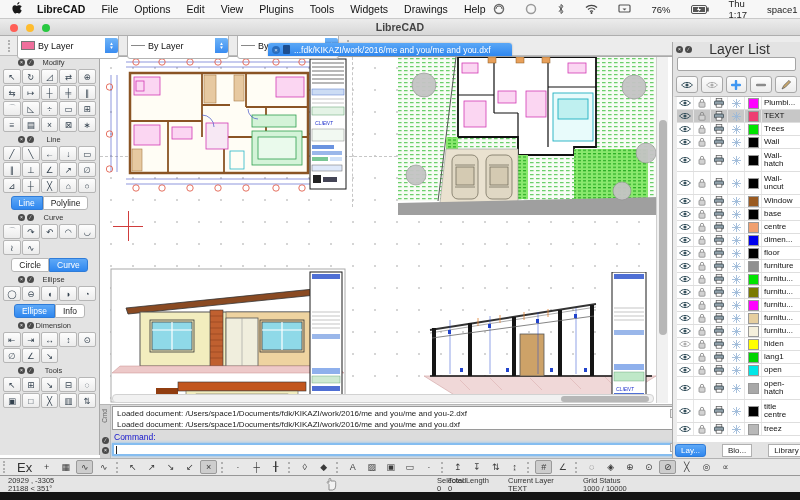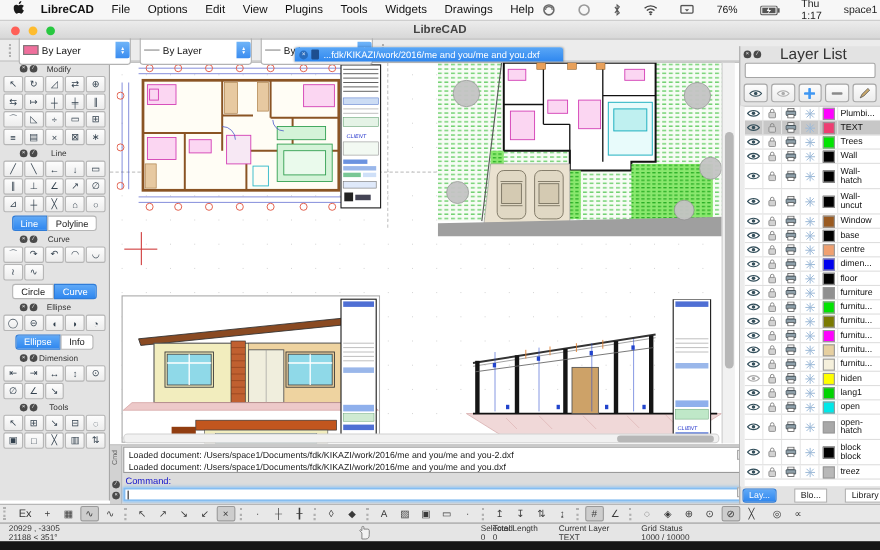--- a/index.html
+++ b/index.html
@@ -73,21 +73,21 @@
   .lrow.two{min-height:23px}
   .lrow.sel{background:#c7c7c7}
   .lcell{display:flex;align-items:center;justify-content:center;height:100%;border-right:1px solid #e6e6e6}
   .lname{font-size:8px;color:#111;padding-left:2px;line-height:8.5px;overflow-wrap:anywhere}
   .lsw{width:11px;height:11px;border:1px solid #999}
   #lp-tabs{display:flex;padding:2px 2px;gap:16px}
   .ltab{padding:1px 5px;font-size:8px;background:#fff;border:1px solid #b0b0b0;color:#222;white-space:nowrap}
   .ltab.active{background:linear-gradient(#5fa9f7,#2f87ef);color:#fff;border-color:#2f7cd8;border-radius:3px}
   
   #btoolbar{left:0;top:458px;width:800px;height:17px;background:#e8e8e8;border-top:1px solid #b2b2b2;display:flex;align-items:center;padding:0 3px;z-index:35}
-  #btoolbar .exlab{font-size:10px;color:#333;padding:0 5px}
+  #btoolbar .exlab{font-size:13px;color:#333;padding:0 5px}
   .bicon{width:17px;height:14px;display:flex;align-items:center;justify-content:center;font-size:9px;color:#3a3a3a;margin:0 1px;border:1px solid transparent}
   .bicon.pressed{background:#cdcdcd;border:1px solid #9a9a9a;border-radius:2px}
   .bsep{width:4px;height:11px;border-left:2px dotted #b0b0b0;margin:0 3px}
   .bspacer{flex:1}
   
   #statusbar{left:0;top:475px;width:800px;height:17px;background:#e5e5e5;border-top:1px solid #979797;z-index:35;font-size:7.5px;color:#333}
   #coords{position:absolute;left:8px;top:1px;line-height:7.5px}
   .sfield{position:absolute;top:1px;line-height:7.5px}
   .sfield .lab{display:block}
   #blackstrip{left:0;top:492px;width:800px;height:8px;background:#151515;z-index:60}
@@ -1383,21 +1383,21 @@
               <line x1="4.5" y1="0" x2="4.5" y2="9"></line>
               <line x1="0" y1="4.5" x2="9" y2="4.5"></line>
               <line x1="1.2" y1="1.2" x2="7.8" y2="7.8"></line>
               <line x1="7.8" y1="1.2" x2="1.2" y2="7.8"></line>
             </g>
           </svg>
         </span>
         <span class="lcell">
           <span class="lsw" style="background: rgb(0, 0, 0);"></span>
         </span>
-        <span class="lname">block block</span>
+        <span class="lname">title centre</span>
       </div>
       <div class="lrow">
         <span class="lcell">
           <svg width="12" height="8" viewBox="0 0 12 8">
             <path d="M.6 4C3.2.6 8.8.6 11.4 4 8.8 7.4 3.2 7.4 .6 4Z" fill="none" stroke="#35505c" stroke-width="1"></path>
             <circle cx="6" cy="4" r="1.6" fill="#35505c"></circle>
           </svg>
         </span>
         <span class="lcell">
           <svg width="8" height="10" viewBox="0 0 8 10">

